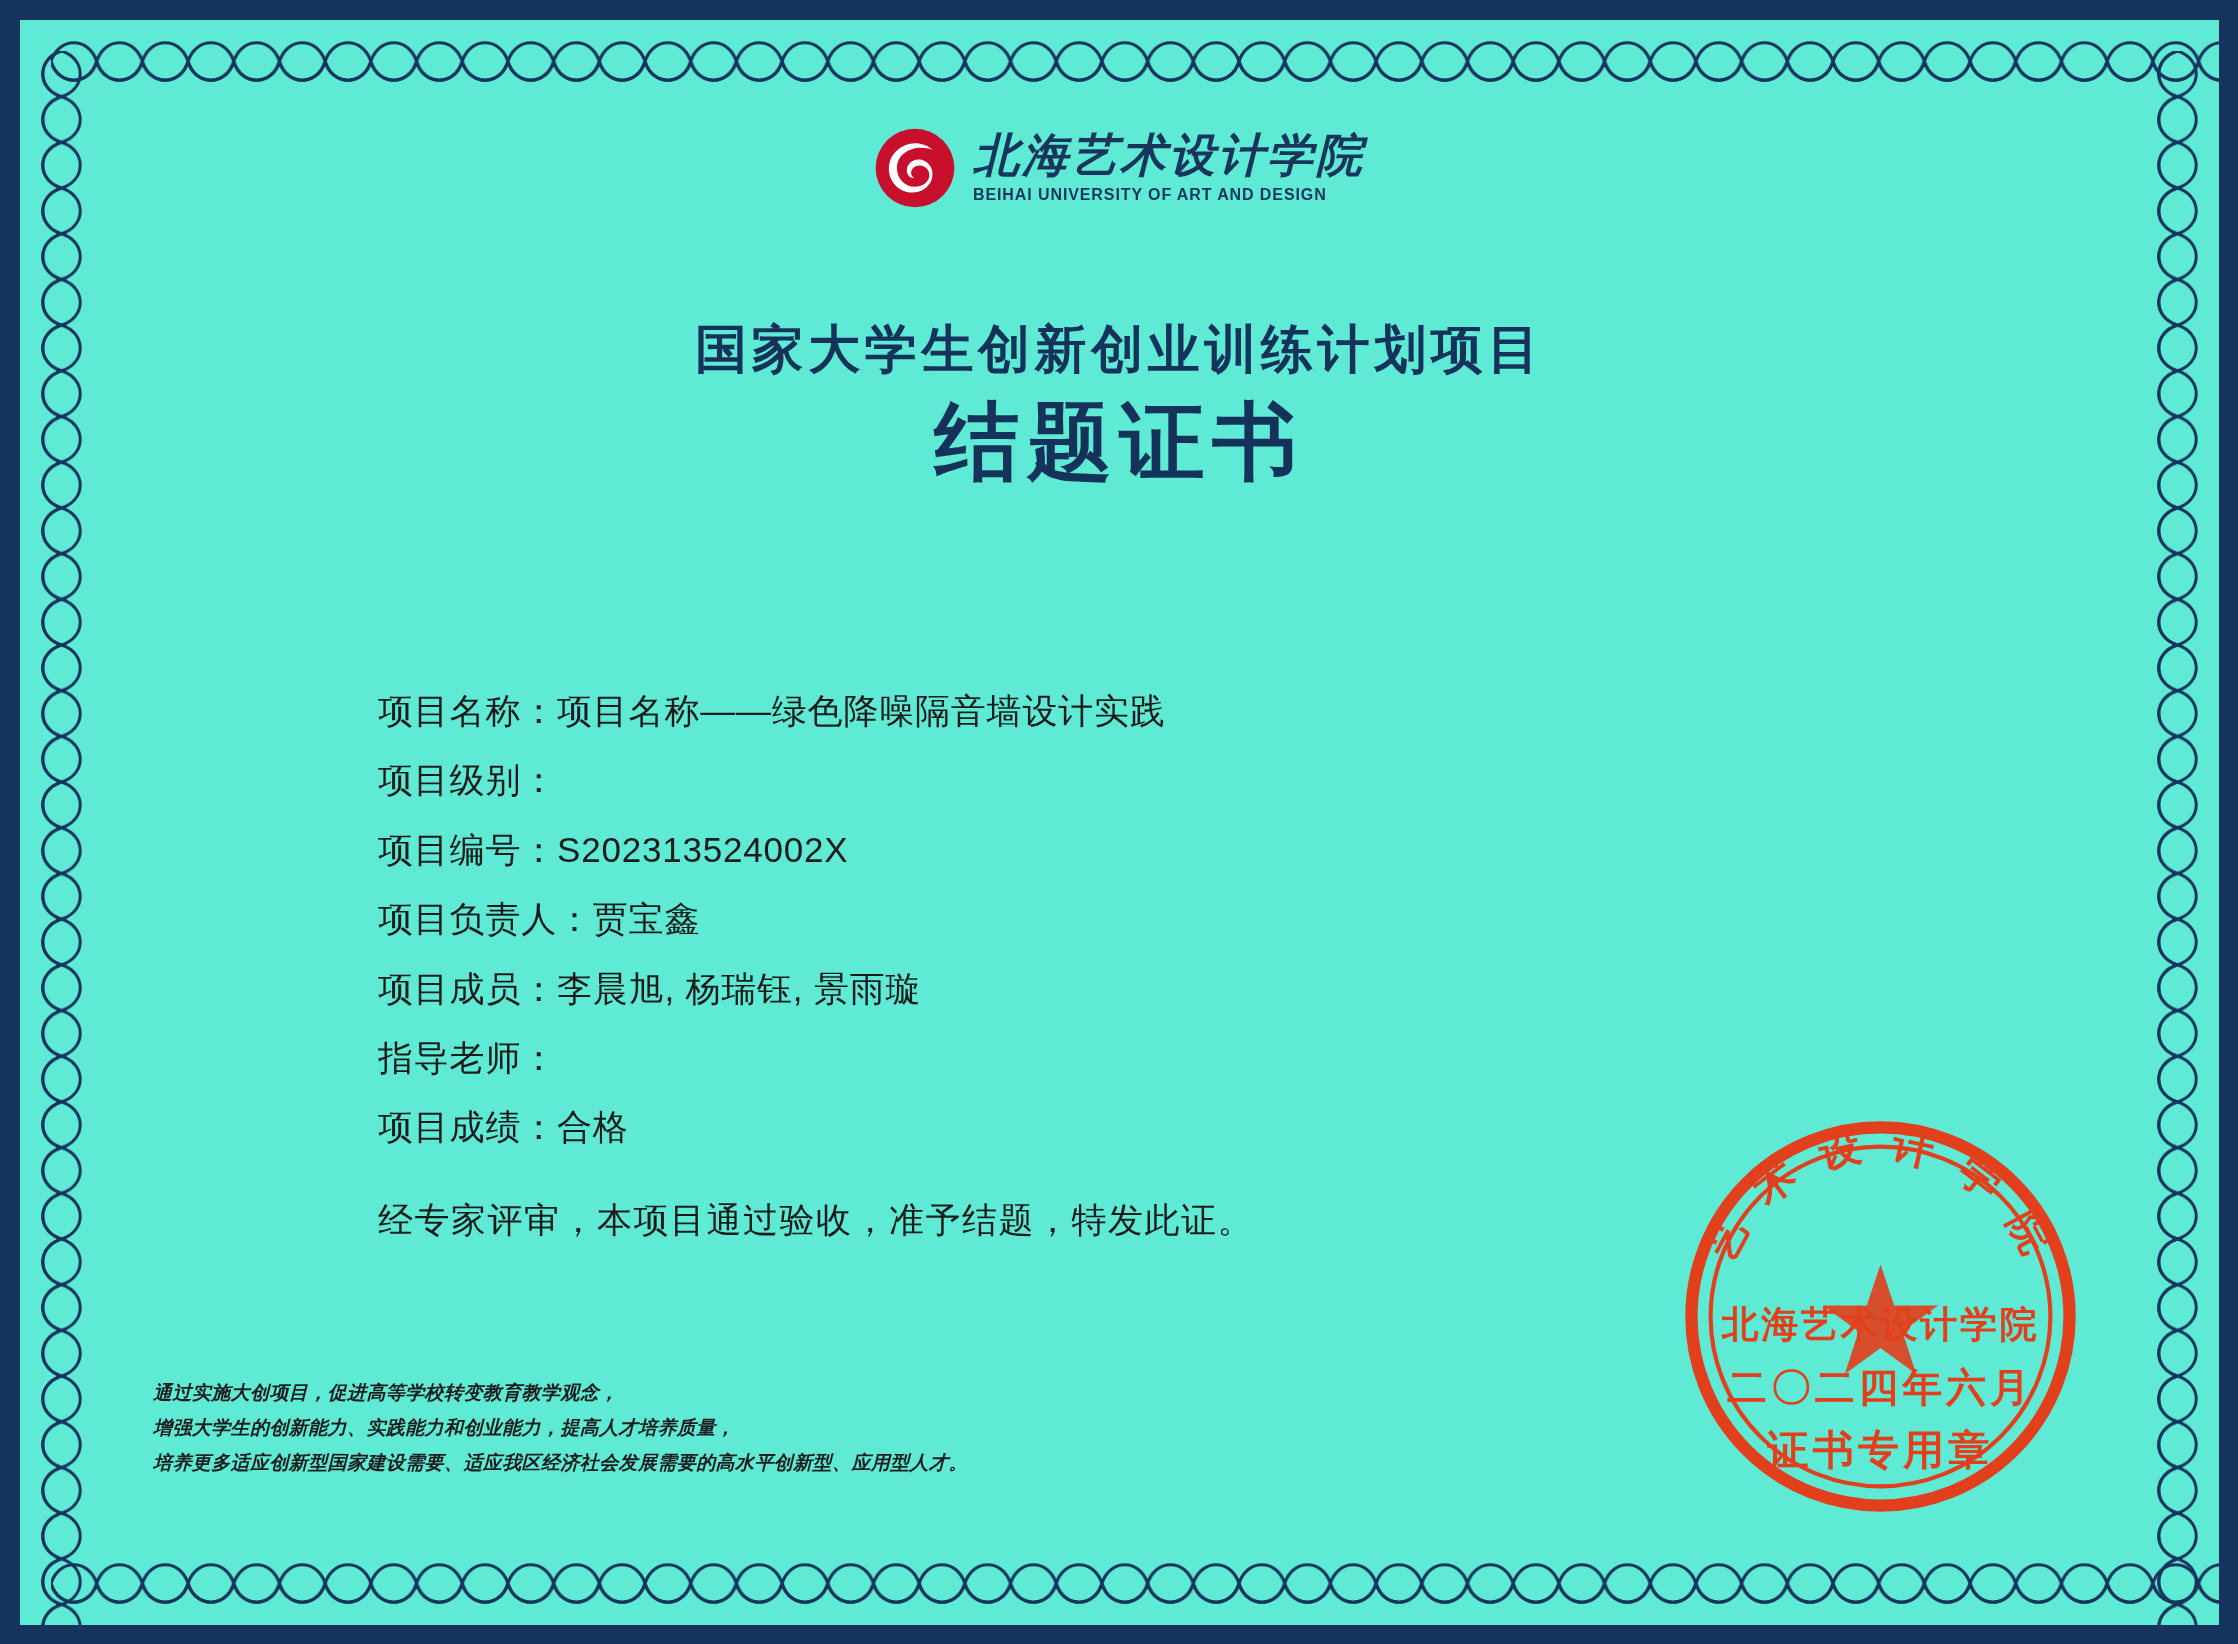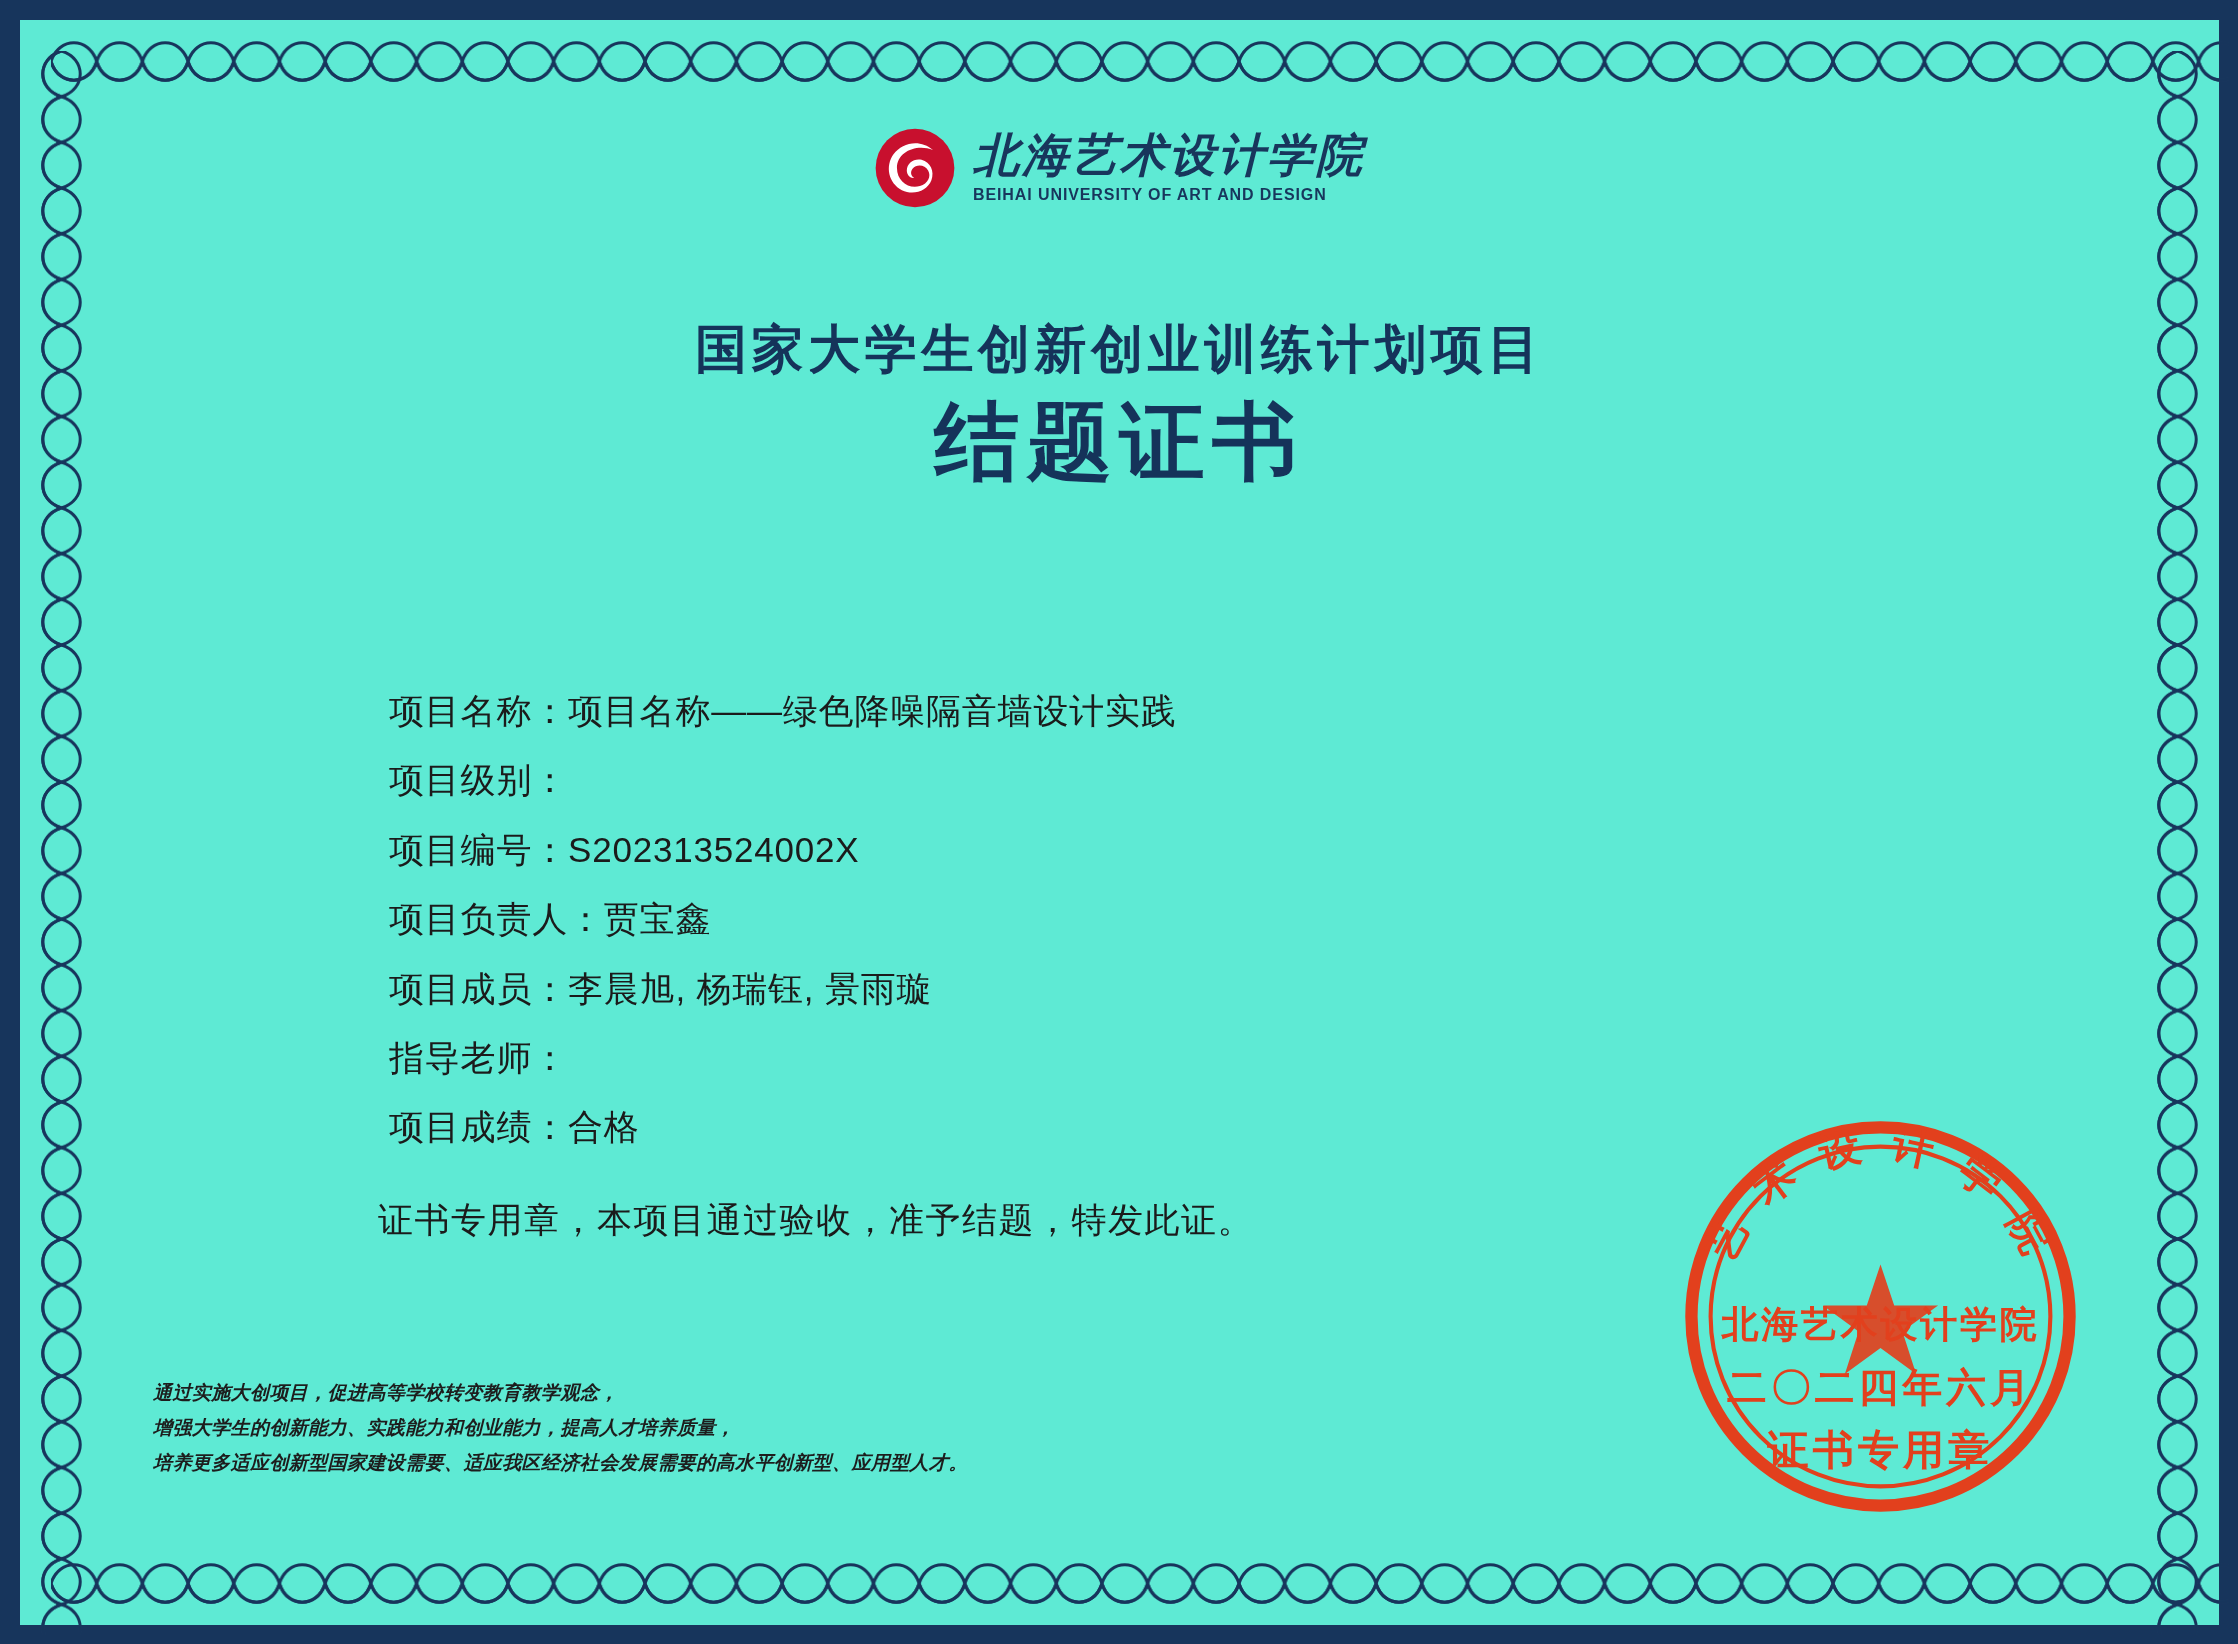--- a/index.html
+++ b/index.html
@@ -116,21 +116,20 @@
     width: 1447px;
   }
   .field-row {
     display: flex;
     align-items: baseline;
     margin-bottom: 27.4px;
     font-size: 35px;
     color: #1b1b1b;
     font-family: "Liberation Sans", sans-serif;
     line-height: 1.2;
-    margin-left: 11px;
   }
   .field-label {
     flex: 0 0 auto;
     white-space: nowrap;
     font-weight: 400;
     letter-spacing: 0.8px;
   }
   .field-value {
     flex: 1 1 auto;
     white-space: nowrap;
@@ -250,21 +249,21 @@
 
       <div class="field-row">
         <span class="field-label">指导老师：</span>
       </div>
 
       <div class="field-row">
         <span class="field-label">项目成绩：</span>
         <span class="field-value">合格</span>
       </div>
 
-      <div class="statement">证书专用章，本项目通过验收，准予结题，特发此证。</div>
+      <div class="statement">经专家评审，本项目通过验收，准予结题，特发此证。</div>
     </div>
 
     <div class="footnote">
       <div>通过实施大创项目，促进高等学校转变教育教学观念，</div>
       <div>增强大学生的创新能力、实践能力和创业能力，提高人才培养质量，</div>
       <div>培养更多适应创新型国家建设需要、适应我区经济社会发展需要的高水平创新型、应用型人才。</div>
     </div>
 
     <div class="seal">
       <svg viewBox="0 0 300 300">

